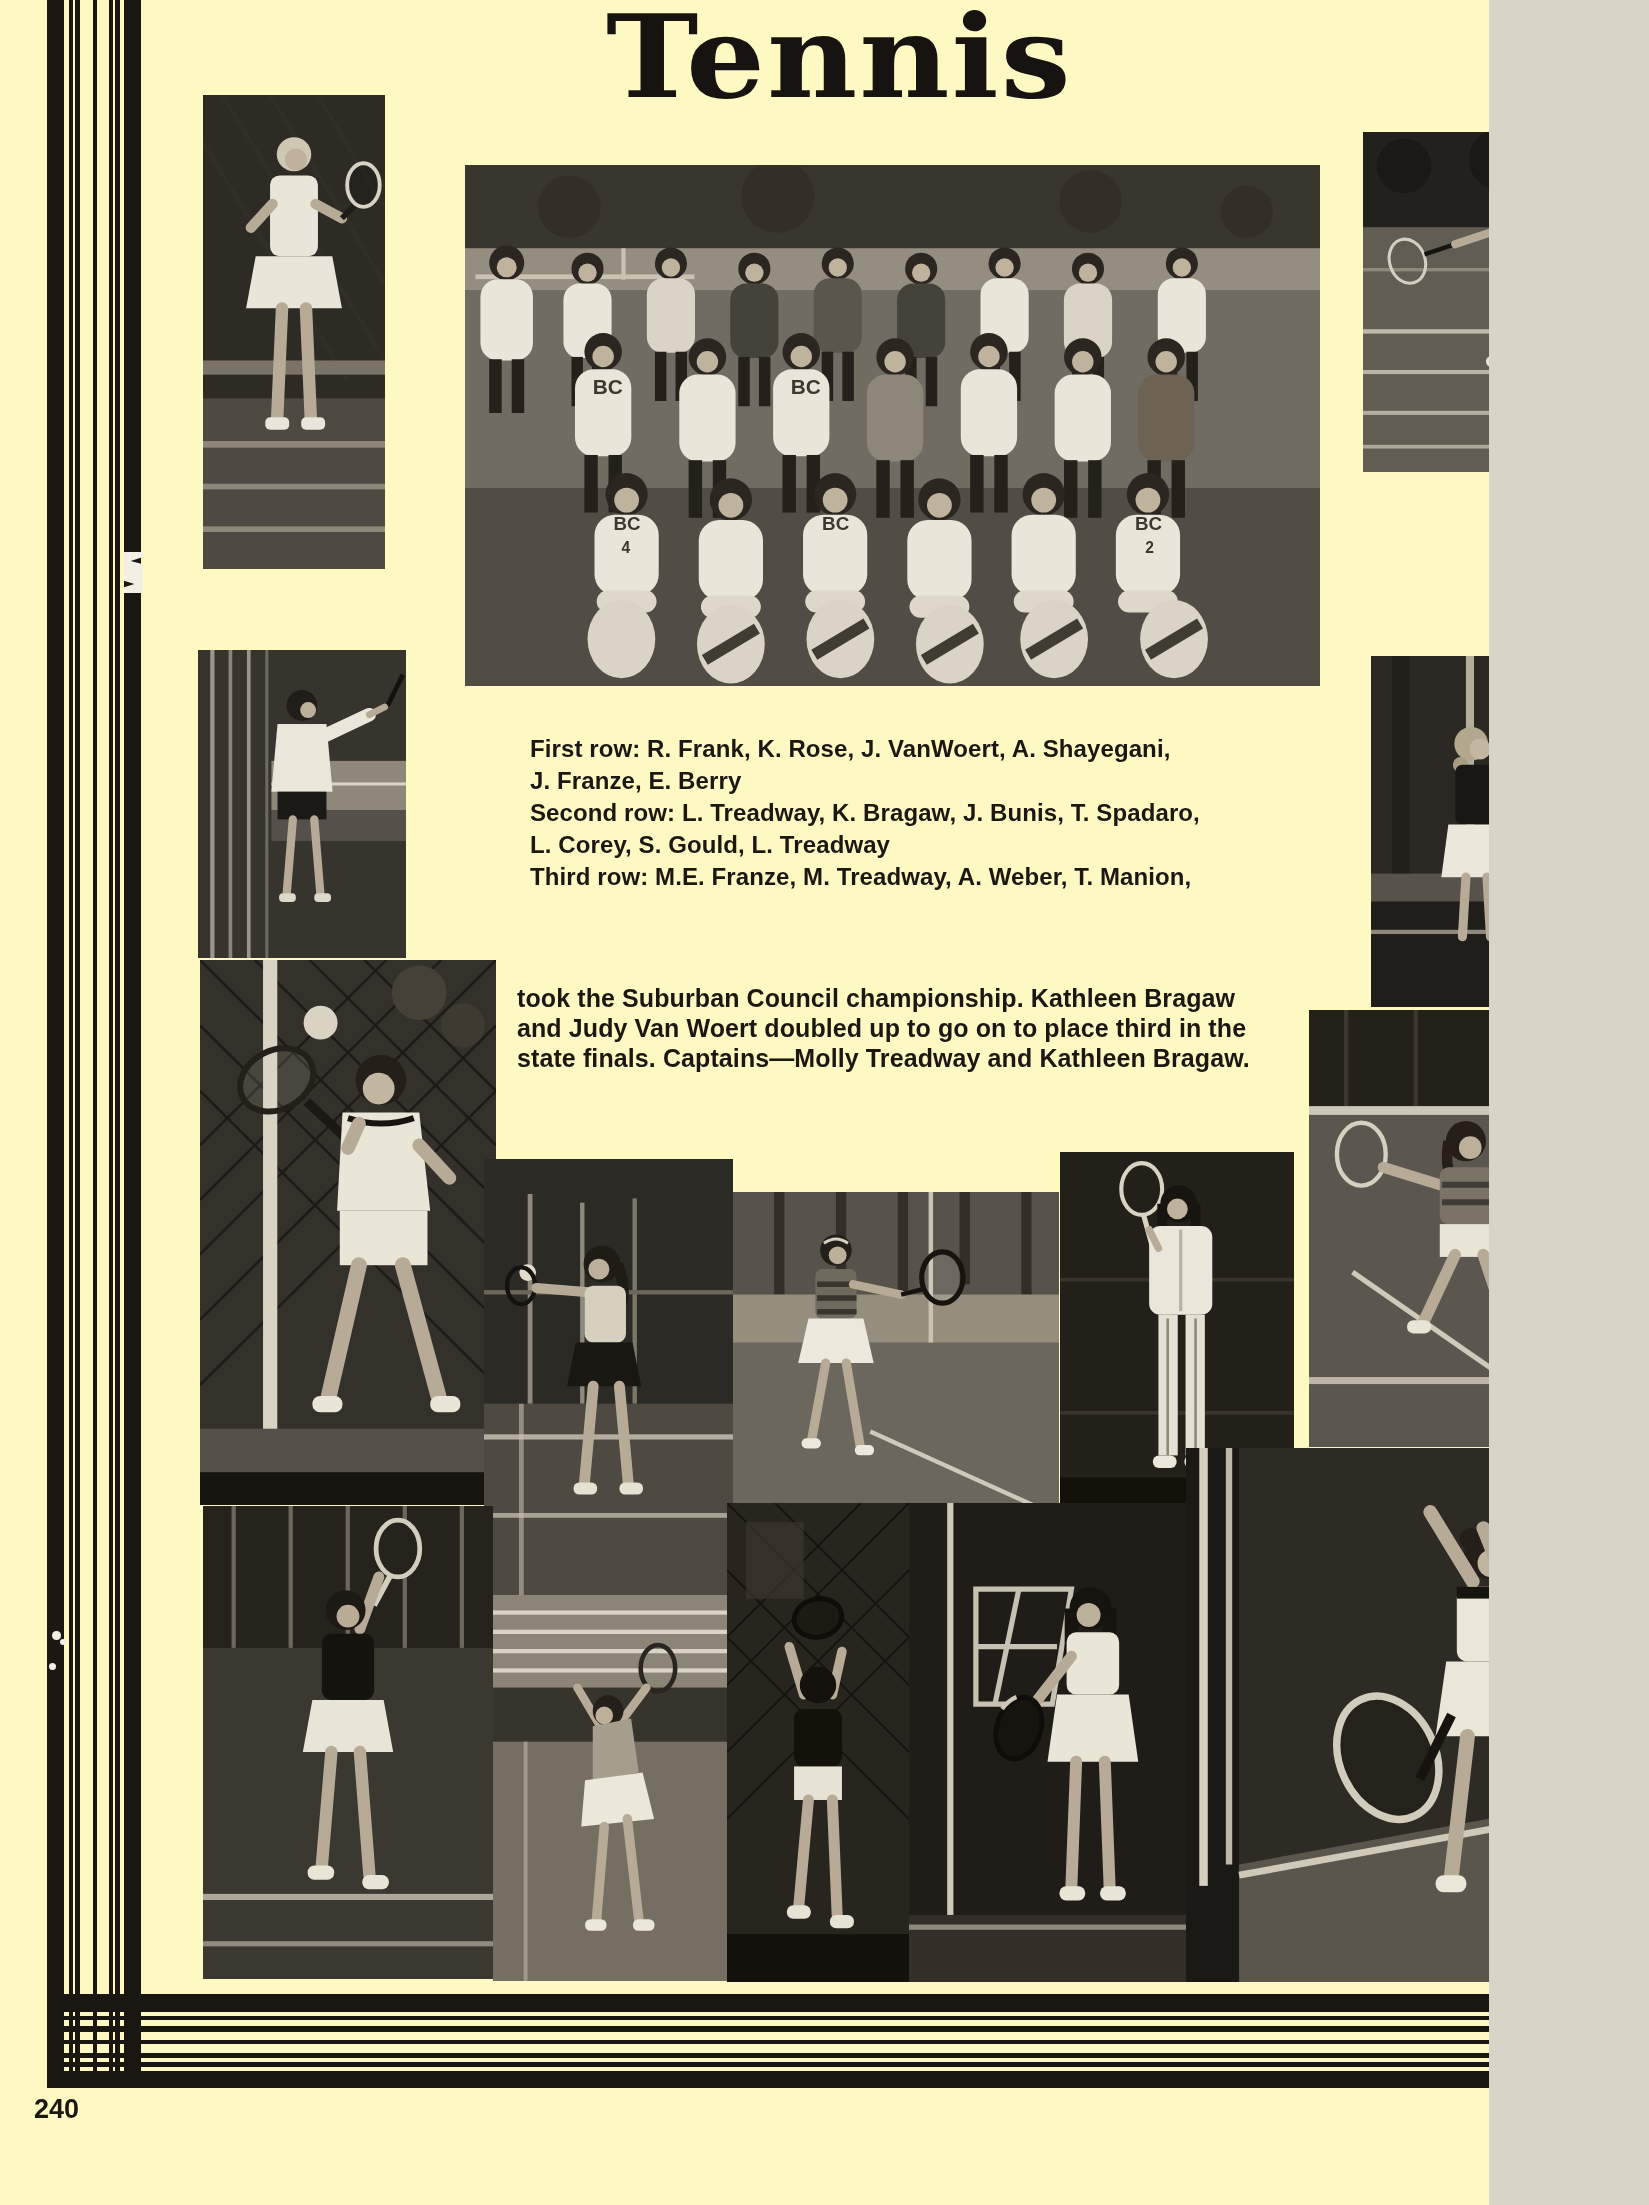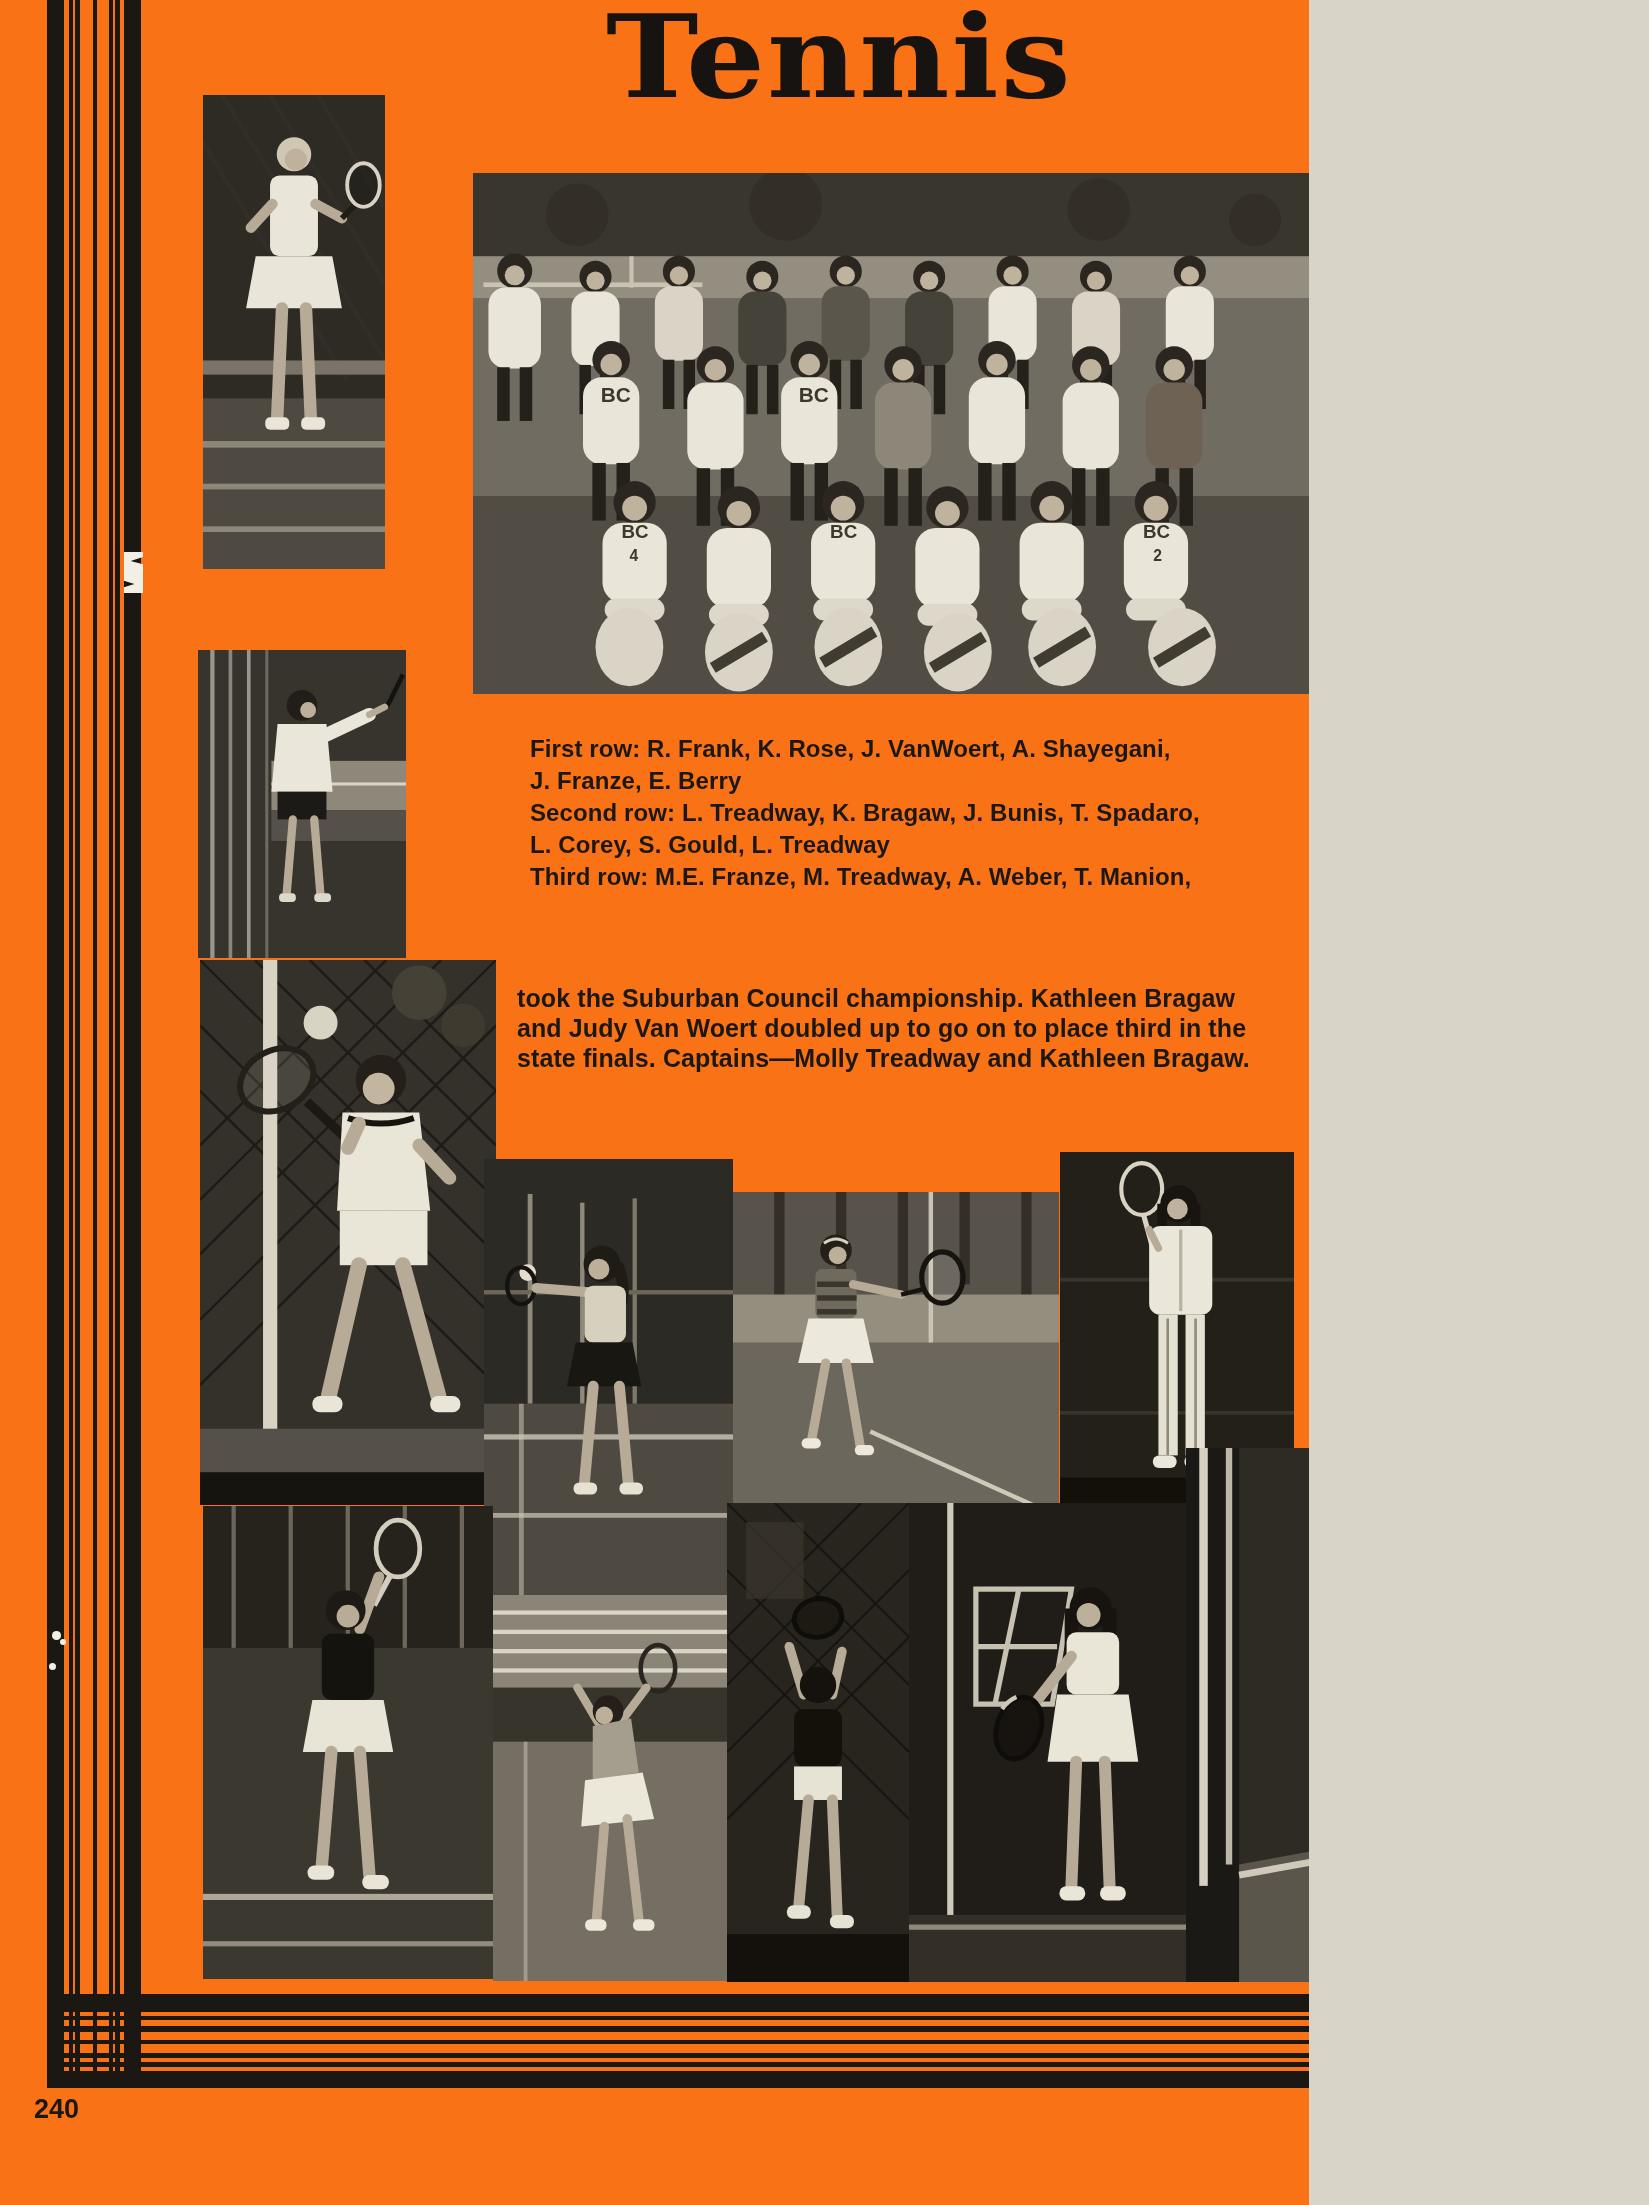--- a/index.html
+++ b/index.html
@@ -1,18 +1,18 @@
 <!DOCTYPE html>
 <html style="font-size:10px"><head>
 <meta charset="utf-8">
 <style>
   html,body{margin:0;padding:0;background:#d8d4c8;}
   .page{
-    position:relative;width:1309px;height:2205px;overflow:hidden;
-    background:#f97316;
+    position:relative;width:1489px;height:2205px;overflow:hidden;
+    background:#fef9c3;
     font-family:"Liberation Sans",sans-serif;color:#1b1813;
   }
   .abs{position:absolute;}
   
   .border-v{
     left:47px;top:0;width:94px;height:2088px;
     background:linear-gradient(90deg,
       #1b1813 0 17px, transparent 17px 21.6px,
       #1b1813 21.6px 26px, transparent 26px 28px,
       #1b1813 28px 33px, transparent 33px 46px,
@@ -90,21 +90,21 @@
       <line x1="23.5" y1="23" x2="29" y2="26" class="skin" stroke-width="2.2"></line>
       <line x1="29" y1="26" x2="32" y2="23" stroke="#201d18" stroke-width="1.2"></line>
       <ellipse cx="33.5" cy="19" rx="3.4" ry="4.6" fill="rgba(0,0,0,.18)" stroke="#d8d2c4" stroke-width="0.8"></ellipse>
       <line x1="16.5" y1="45" x2="15.5" y2="68" class="skin" stroke-width="2.6"></line>
       <line x1="21.5" y1="45" x2="22.5" y2="68" class="skin" stroke-width="2.6"></line>
       <rect x="13" y="68" width="5" height="2.6" rx="1" fill="#e9e5d8"></rect>
       <rect x="20.5" y="68" width="5" height="2.6" rx="1" fill="#e9e5d8"></rect>
     </svg>
   </figure>
 
-  <figure class="photo abs" style="left:461px;top:161px;width:855px;height:521px;margin:12px;" aria-label="Team group photo on grass in three rows wearing BC warm-up jackets with paddle covers in front">
+  <figure class="photo abs" style="left:461px;top:161px;width:855px;height:521px;margin:4px;" aria-label="Team group photo on grass in three rows wearing BC warm-up jackets with paddle covers in front">
     <svg viewBox="0 0 164 100" preserveAspectRatio="none">
       <defs>
         <symbol id="person" viewBox="0 0 10 28" overflow="visible">
           <circle cx="5" cy="3" r="2.8" fill="#2c2620"></circle>
           <circle cx="5" cy="3.7" r="1.6" fill="#c0b39d"></circle>
           <rect x="0.8" y="5.6" width="8.4" height="13" rx="2.8"></rect>
           <rect x="2.2" y="18.4" width="2" height="8.6" fill="#24211b"></rect>
           <rect x="5.8" y="18.4" width="2" height="8.6" fill="#24211b"></rect>
         </symbol>
         <symbol id="kneel" viewBox="0 0 10 20" overflow="visible">

